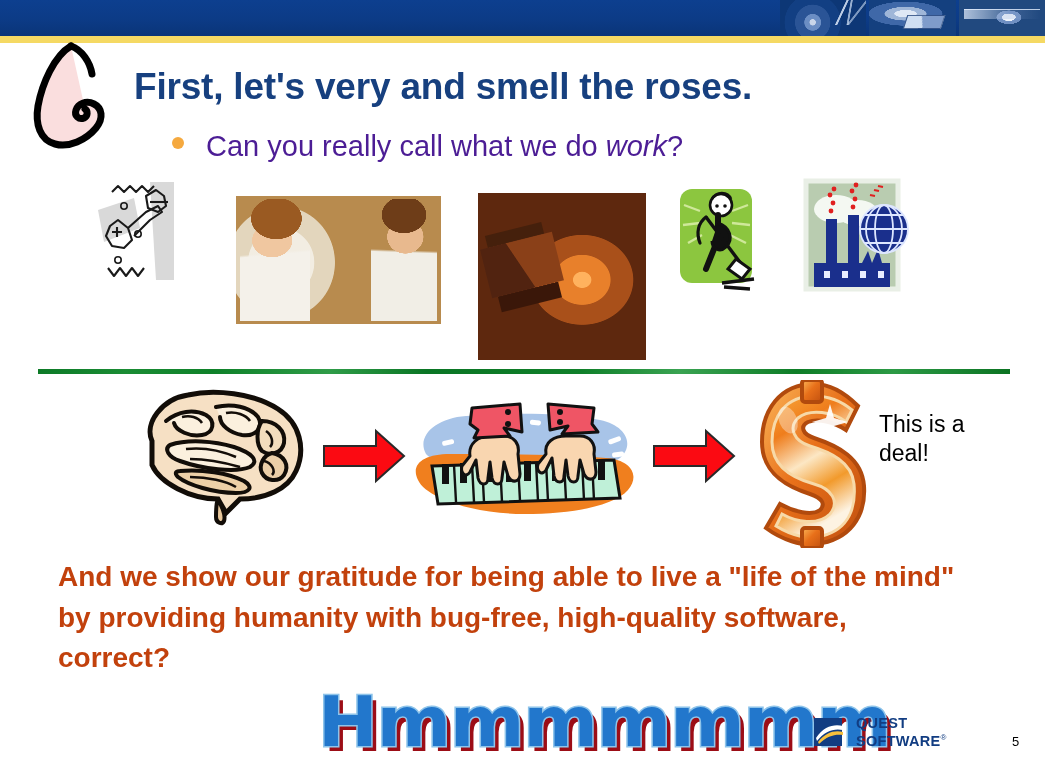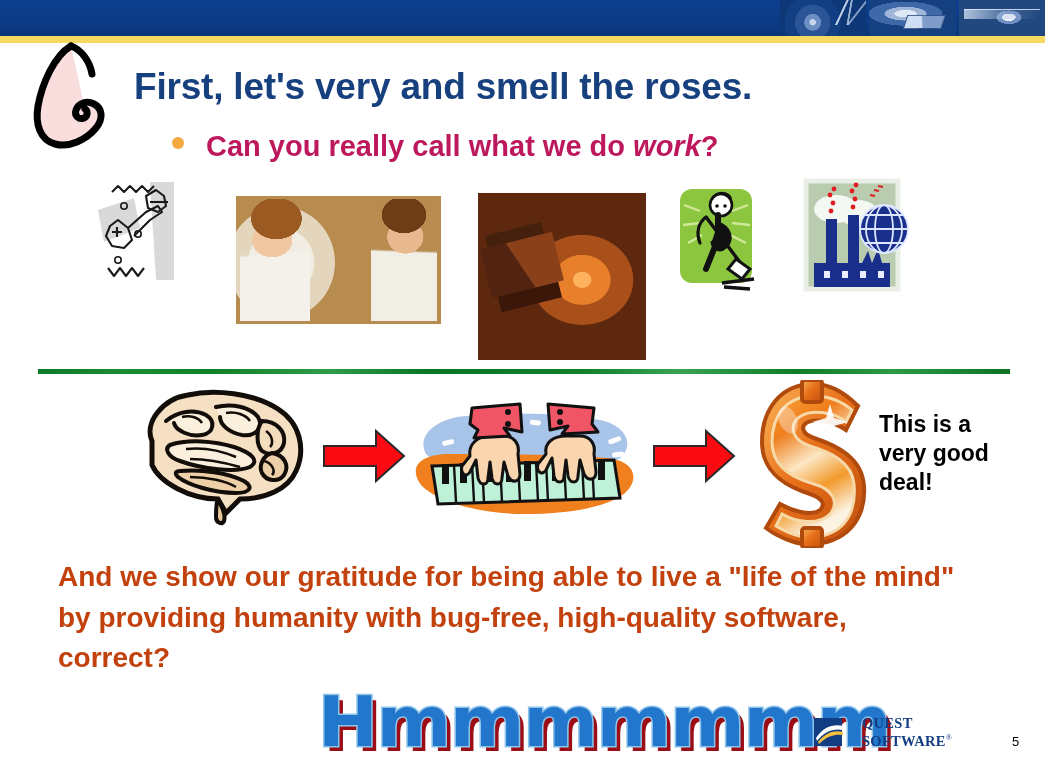--- a/index.html
+++ b/index.html
@@ -87,21 +87,21 @@
     position: absolute; left: 172px; top: 130px;
     display: flex; align-items: baseline; gap: 22px;
     white-space: nowrap;
   }
   .bullet-dot {
     width: 12px; height: 12px; border-radius: 50%;
     background: #f5a93f; flex: none;
     position: relative; top: -7px;
   }
   .sub-bullet-text {
-    font-size: 29px; font-weight: bold; color: #be185d;
+    font-size: 29px; font-weight: normal; color: #4c1d95;
   }
   .sub-bullet-text i { font-style: italic; }
 
   
   .strip-wrench {
     position: absolute; left: 88px; top: 176px;
     width: 108px; height: 120px;
   }
   .strip-medical {
     position: absolute; left: 236px; top: 196px;
@@ -189,21 +189,21 @@
     position: absolute; left: 652px; top: 428px;
     width: 84px; height: 56px;
   }
   .dollar {
     position: absolute; left: 758px; top: 380px;
     width: 112px; height: 168px;
   }
   .deal-text {
     position: absolute; left: 879px; top: 410px;
     width: 156px;
-    font-size: 23px; font-weight: bold; line-height: 1.27;
+    font-size: 23px; font-weight: normal; line-height: 1.27;
     color: #000;
   }
 
   
   .paragraph {
     position: absolute; left: 58px; top: 557px;
     width: 900px;
     font-size: 28px; font-weight: bold; line-height: 1.45;
     color: #c2410c;
   }
@@ -236,21 +236,21 @@
     letter-spacing: -1px;
     color: #9c0d16;
     transform: scaleX(1.02);
     transform-origin: left center;
     white-space: nowrap;
   }
 
   
   .logo {
     position: absolute; left: 812px; top: 716px;
-    display: flex; align-items: center; gap: 16px; font-family: Liberation Serif, serif;
+    display: flex; align-items: center; gap: 10px;
   }
   .logo-mark { width: 34px; height: 32px; flex: none; }
   .logo-words {
     font-size: 14.5px; font-weight: bold;
     color: #123d82; line-height: 14.5px;
     letter-spacing: 0.3px;
   }
   .logo-words .reg {
     font-size: 8px; vertical-align: super; font-weight: normal;
   }
@@ -490,21 +490,20 @@
              C82 20 70 16 56 16 Z" fill="url(#dgrad)" stroke="#f7d9a8" stroke-width="3"></path>
     <rect x="44" y="0" width="20" height="22" rx="3" fill="url(#dring)" stroke="#b14a0d" stroke-width="4"></rect>
     <rect x="44" y="148" width="20" height="20" rx="3" fill="url(#dring)" stroke="#b14a0d" stroke-width="4"></rect>
     <path d="M72 24 L76 38 L90 42 L76 46 L72 60 L68 46 L54 42 L68 38 Z" fill="#ffffff" opacity="0.92"></path>
     <ellipse cx="30" cy="40" rx="9" ry="14" fill="#ffffff" opacity="0.35" transform="rotate(-22 30 40)"></ellipse>
   </svg>
 </div>
 
 <div class="deal-text">
   <div>This is a</div>
-  <div>very good</div>
   <div>deal!</div>
 </div>
 
 <div class="paragraph">And we show our gratitude for being able to live a "life of the mind" by providing humanity with bug-free, high-quality software, correct?</div>
 
 <div class="wordart">
   <div class="wordart-shadow">Hmmmmmmm</div>
   <div class="wordart-text">Hmmmmmmm</div>
 </div>
 

